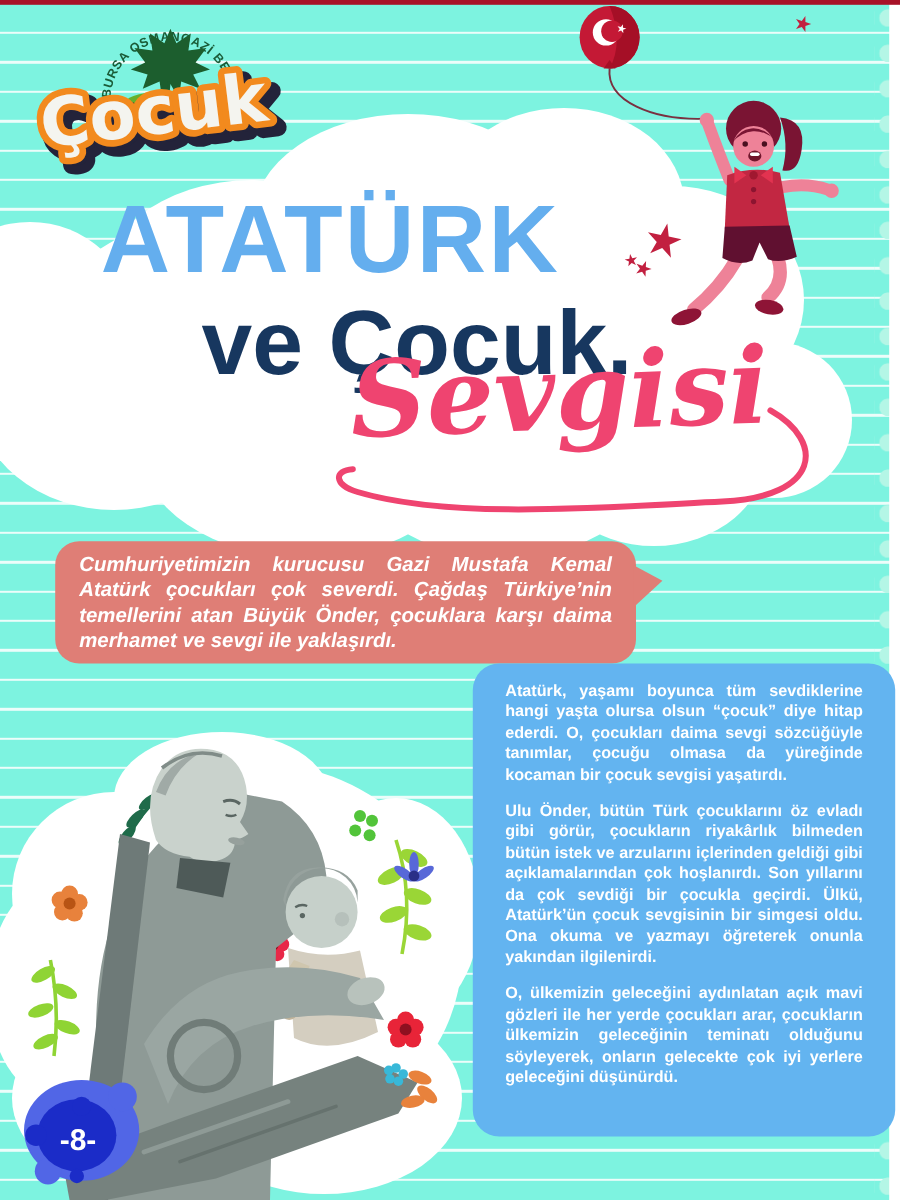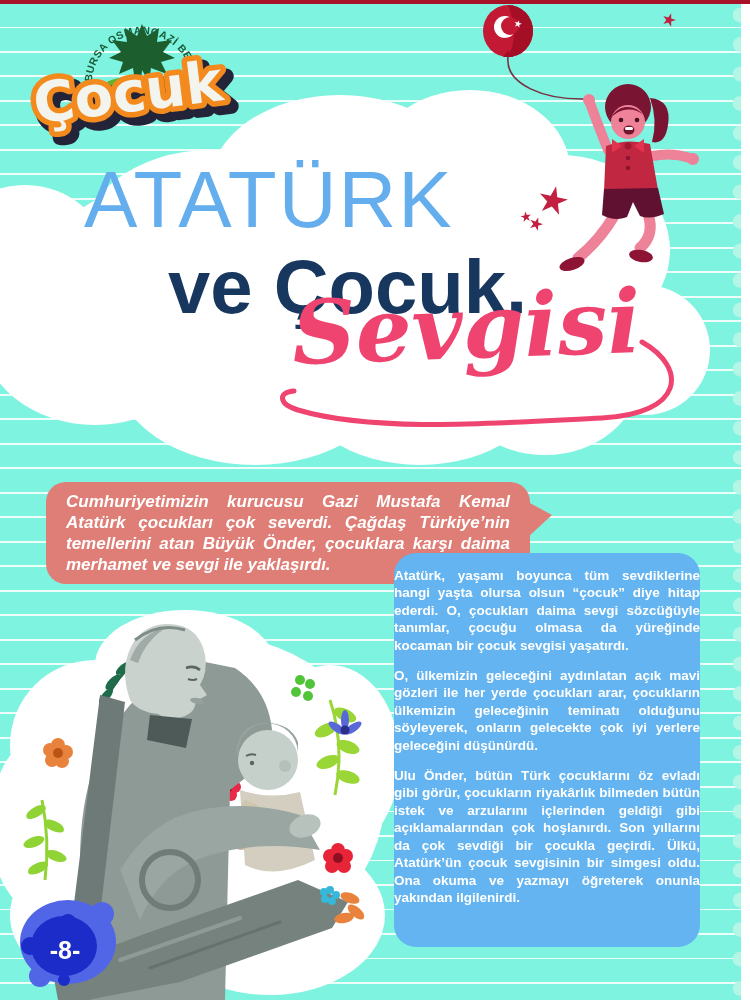--- a/index.html
+++ b/index.html
@@ -16,36 +16,36 @@
   .edge-strip{position:absolute;top:0;right:0;width:9px;height:100%;background:#ffffff;z-index:2;}
   .edge-bumps{position:absolute;top:0;right:5px;width:16px;height:100%;z-index:2;
     background-image:radial-gradient(circle at 11px 15px,#b4f6e6 7px,rgba(0,0,0,0) 7.5px);
     background-size:16px 29.5px;background-repeat:repeat-y;}
   .top-strip{position:absolute;top:0;left:0;width:100%;height:4px;background:#a81228;z-index:3;}
 
   .logo-emblem{position:absolute;left:76px;top:2px;z-index:4;}
   .logo-wordmark{position:absolute;left:0px;top:46px;z-index:4;transform:rotate(-7deg);}
 
   .title-1{position:absolute;left:84px;top:160px;z-index:4;
-    font-size:80px;font-weight:normal;letter-spacing:2px;color:#64aeee;line-height:80px;}
+    font-size:80px;font-weight:bold;letter-spacing:2px;color:#64aeee;line-height:80px;}
   .title-2{position:absolute;left:168px;top:248px;z-index:4;
     font-size:76px;font-weight:bold;color:#17375f;line-height:78px;}
   .title-3{position:absolute;left:292px;top:282px;z-index:4;
     font-family:"DejaVu Serif", serif;font-style:italic;font-weight:bold;
     font-size:88px;color:#ef4470;line-height:90px;transform:rotate(-2deg);}
 
   .intro-bubble{position:absolute;left:46px;top:451px;width:484px;height:102px;z-index:4;
-    background:#df7e76;border-radius:20px;box-sizing:border-box;padding:9px 20px;margin-top:31px;}
+    background:#df7e76;border-radius:20px;box-sizing:border-box;padding:9px 20px;}
   .intro-bubble p{margin:0;color:#ffffff;font-weight:bold;font-style:italic;
     font-size:17px;line-height:21px;text-align:justify;}
   .bubble-tail{position:absolute;right:-22px;top:20px;width:0;height:0;
     border-left:24px solid #df7e76;border-top:13px solid transparent;border-bottom:22px solid transparent;}
 
-  .body-panel{position:absolute;left:394px;top:553px;width:306px;height:394px;z-index:4;
-    background:#63b4f0;border-radius:22px;box-sizing:border-box;padding:14px 0;overflow:hidden;}
+  .body-panel{position:absolute;left:394px;top:553px;width:352px;height:394px;z-index:4;
+    background:#63b4f0;border-radius:22px;box-sizing:border-box;padding:14px 27px;overflow:hidden;}
   .body-panel p{margin:0 0 13px 0;color:#ffffff;font-weight:bold;
     font-size:13.5px;line-height:17.4px;text-align:justify;}
   .body-panel p:last-child{margin-bottom:0;}
 
   .page-num{position:absolute;left:34px;top:936px;width:62px;z-index:4;
     text-align:center;color:#ffffff;font-weight:bold;font-size:25px;}
 </style>
 </head>
 <body>
 
@@ -315,19 +315,19 @@
   <div class="title-2">ve Çocuk.</div>
   <div class="title-3">Sevgisi</div>
 
   <div class="intro-bubble">
     <p>Cumhuriyetimizin kurucusu Gazi Mustafa Kemal Atatürk çocukları çok severdi. Çağdaş Türkiye’nin temellerini atan Büyük Önder, çocuklara karşı daima merhamet ve sevgi ile yaklaşırdı.</p>
     <div class="bubble-tail"></div>
   </div>
 
   <div class="body-panel">
     <p>Atatürk, yaşamı boyunca tüm sevdiklerine hangi yaşta olursa olsun “çocuk” diye hitap ederdi. O, çocukları daima sevgi sözcüğüyle tanımlar, çocuğu olmasa da yüreğinde kocaman bir çocuk sevgisi yaşatırdı.</p>
+    <p>Ulu Önder, bütün Türk çocuklarını öz evladı gibi görür, çocukların riyakârlık bilmeden bütün istek ve arzularını içlerinden geldiği gibi açıklamalarından çok hoşlanırdı. Son yıllarını da çok sevdiği bir çocukla geçirdi. Ülkü, Atatürk’ün çocuk sevgisinin bir simgesi oldu. Ona okuma ve yazmayı öğreterek onunla yakından ilgilenirdi.</p>
     <p>O, ülkemizin geleceğini aydınlatan açık mavi gözleri ile her yerde çocukları arar, çocukların ülkemizin geleceğinin teminatı olduğunu söyleyerek, onların gelecekte çok iyi yerlere geleceğini düşünürdü.</p>
-    <p>Ulu Önder, bütün Türk çocuklarını öz evladı gibi görür, çocukların riyakârlık bilmeden bütün istek ve arzularını içlerinden geldiği gibi açıklamalarından çok hoşlanırdı. Son yıllarını da çok sevdiği bir çocukla geçirdi. Ülkü, Atatürk’ün çocuk sevgisinin bir simgesi oldu. Ona okuma ve yazmayı öğreterek onunla yakından ilgilenirdi.</p>
   </div>
 
   <div class="page-num">-8-</div>
 
 </div>
 
 </body></html>

